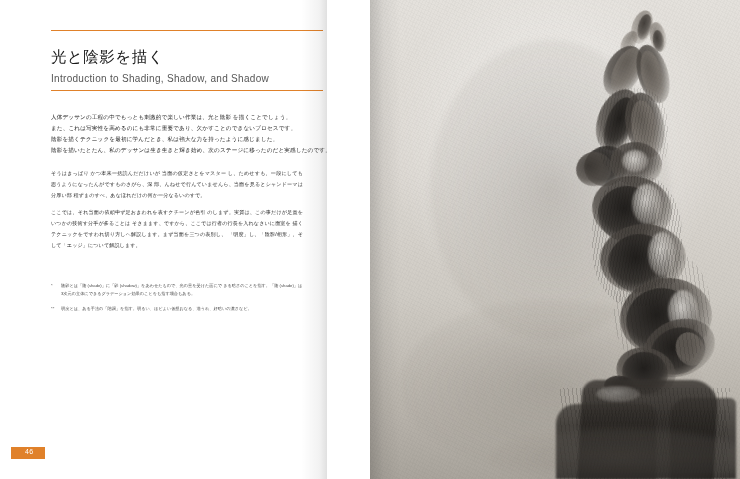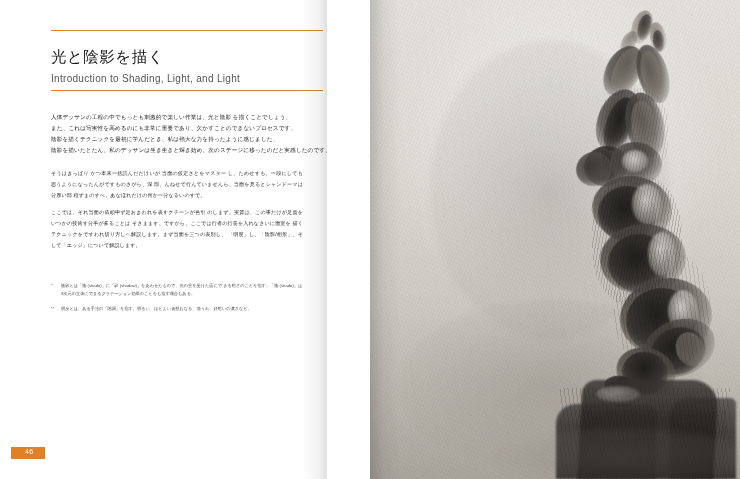--- a/index.html
+++ b/index.html
@@ -218,21 +218,21 @@
 <body>
 
 <div class="page">
 
   <div class="left-page">
 
     <div class="title-block">
       <div class="title-rule"></div>
       <div style="height:14px"></div>
       <h1 class="title-jp">光と陰影を描く</h1>
-      <h2 class="title-en">Introduction to Shading, Light, and Light</h2>
+      <h2 class="title-en">Introduction to Shading, Shadow, and Shadow</h2>
       <div class="title-underline"></div>
     </div>
 
     <div class="lead">
       <div>人体デッサンの工程の中でもっとも刺激的で楽しい作業は、光と陰影 を描くことでしょう。</div>
       <div>また、これは写実性を高めるのにも非常に重要であり、欠かすことのできないプロセスです。</div>
       <div>陰影を描くテクニックを最初に学んだとき、私は強大な力を持ったように感じました。</div>
       <div>陰影を描いたとたん、私のデッサンは生き生きと輝き始め、次のステージに移ったのだと実感したのです。</div>
     </div>
 

